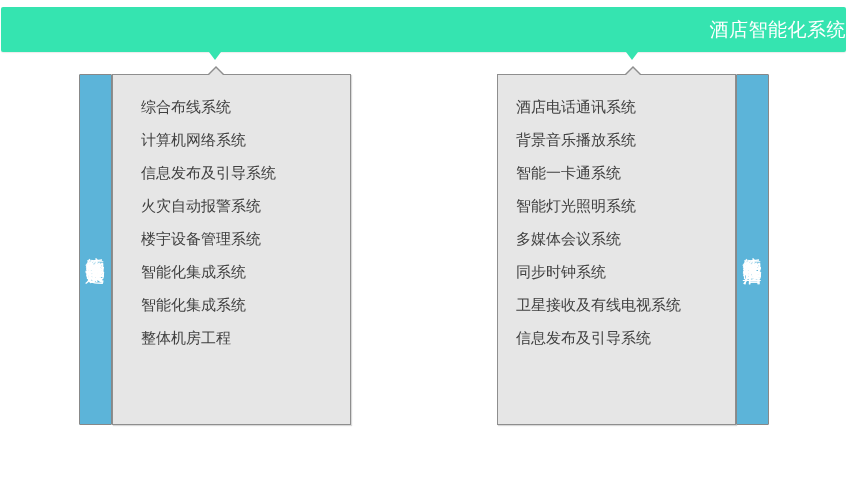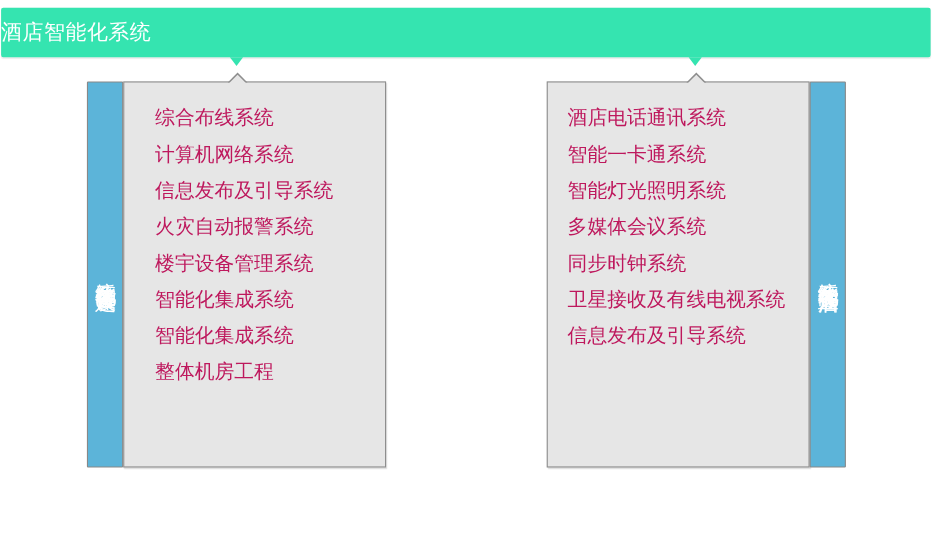--- a/index.html
+++ b/index.html
@@ -26,21 +26,21 @@
       border-radius: 2px;
       box-shadow: 0 1px 1px rgba(0,0,0,0.08);
     }
     .banner-title {
       position: absolute;
       left: 0;
       right: 0;
       top: 0;
       height: 45px;
       line-height: 45px;
-      text-align: left;
+      text-align: right;
       color: #ffffff;
       font-size: 19px;
       letter-spacing: 0.5px;
     }
     .banner-pointer {
       position: absolute;
       top: 52px;
       width: 0;
       height: 0;
       border-left: 6px solid transparent;
@@ -104,22 +104,22 @@
     .item-list {
       list-style: none;
       margin: 0;
       padding: 0;
       position: absolute;
       top: 16px;
     }
     .item-list li {
       height: 33px;
       line-height: 33px;
-      font-size: 18px;
-      color: #be185d;
+      font-size: 15px;
+      color: #404040;
       white-space: nowrap;
     }
   </style>
 </head>
 <body>
 
 <div class="canvas">
 
   <div class="banner">
     <div class="banner-title">酒店智能化系统</div>
@@ -146,20 +146,21 @@
       </ul>
     </div>
   </div>
 
   <div class="group" style="left:497px; width:312px;">
     <div class="panel" style="left:0;">
       <div class="panel-notch-outer" style="left:126px;"></div>
       <div class="panel-notch-inner" style="left:127px;"></div>
       <ul class="item-list" style="left:18px;">
         <li>酒店电话通讯系统</li>
+        <li>背景音乐播放系统</li>
         <li>智能一卡通系统</li>
         <li>智能灯光照明系统</li>
         <li>多媒体会议系统</li>
         <li>同步时钟系统</li>
         <li>卫星接收及有线电视系统</li>
         <li>信息发布及引导系统</li>
       </ul>
     </div>
     <div class="side-bar" style="left:239px;">
       <span class="side-bar-label">酒店业务智能化系统</span>

